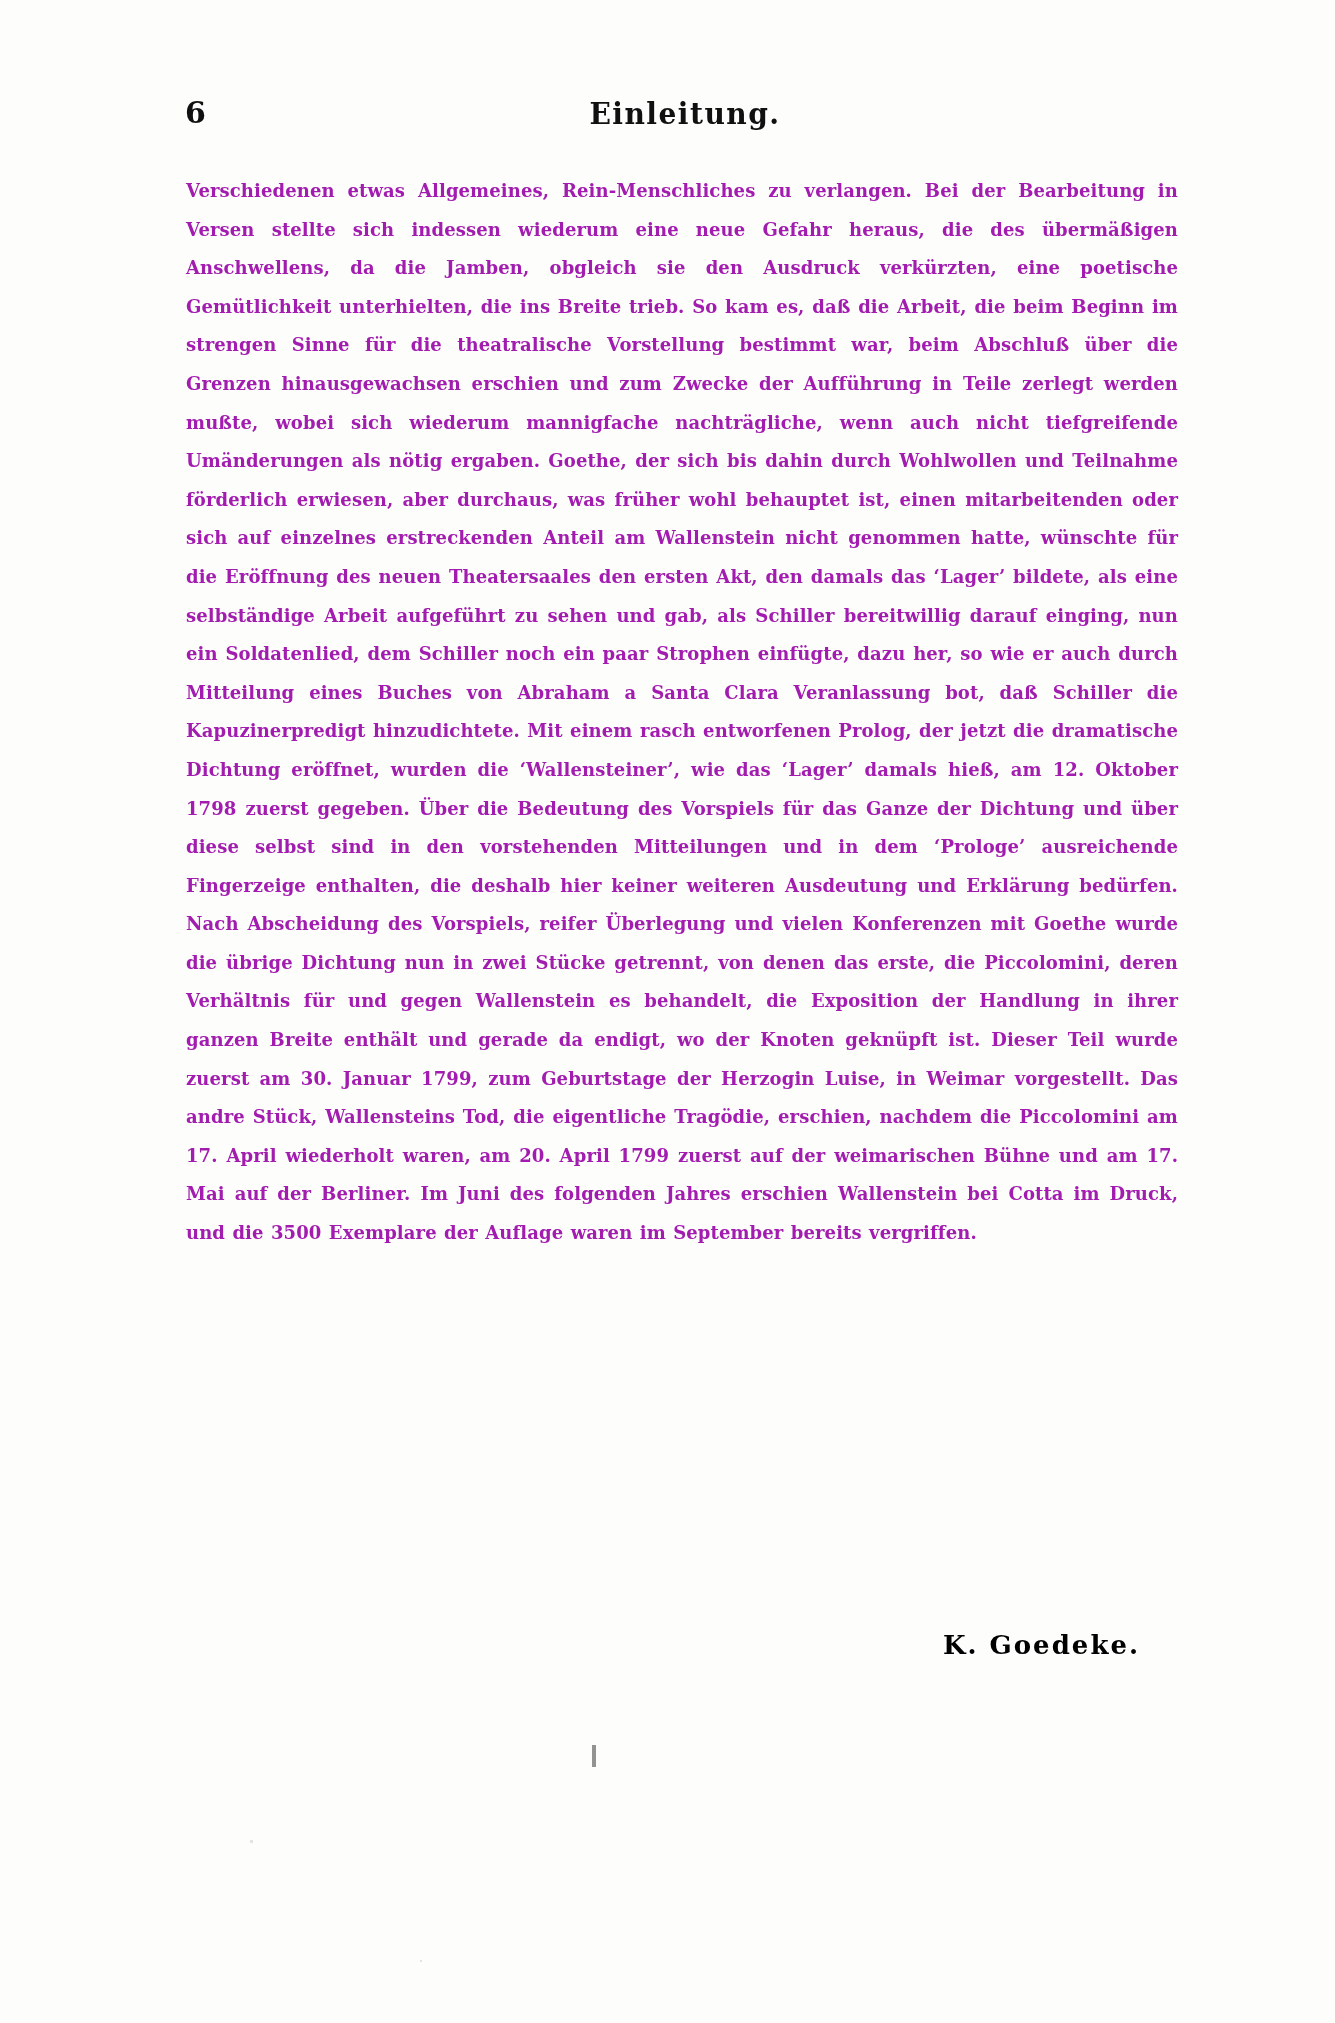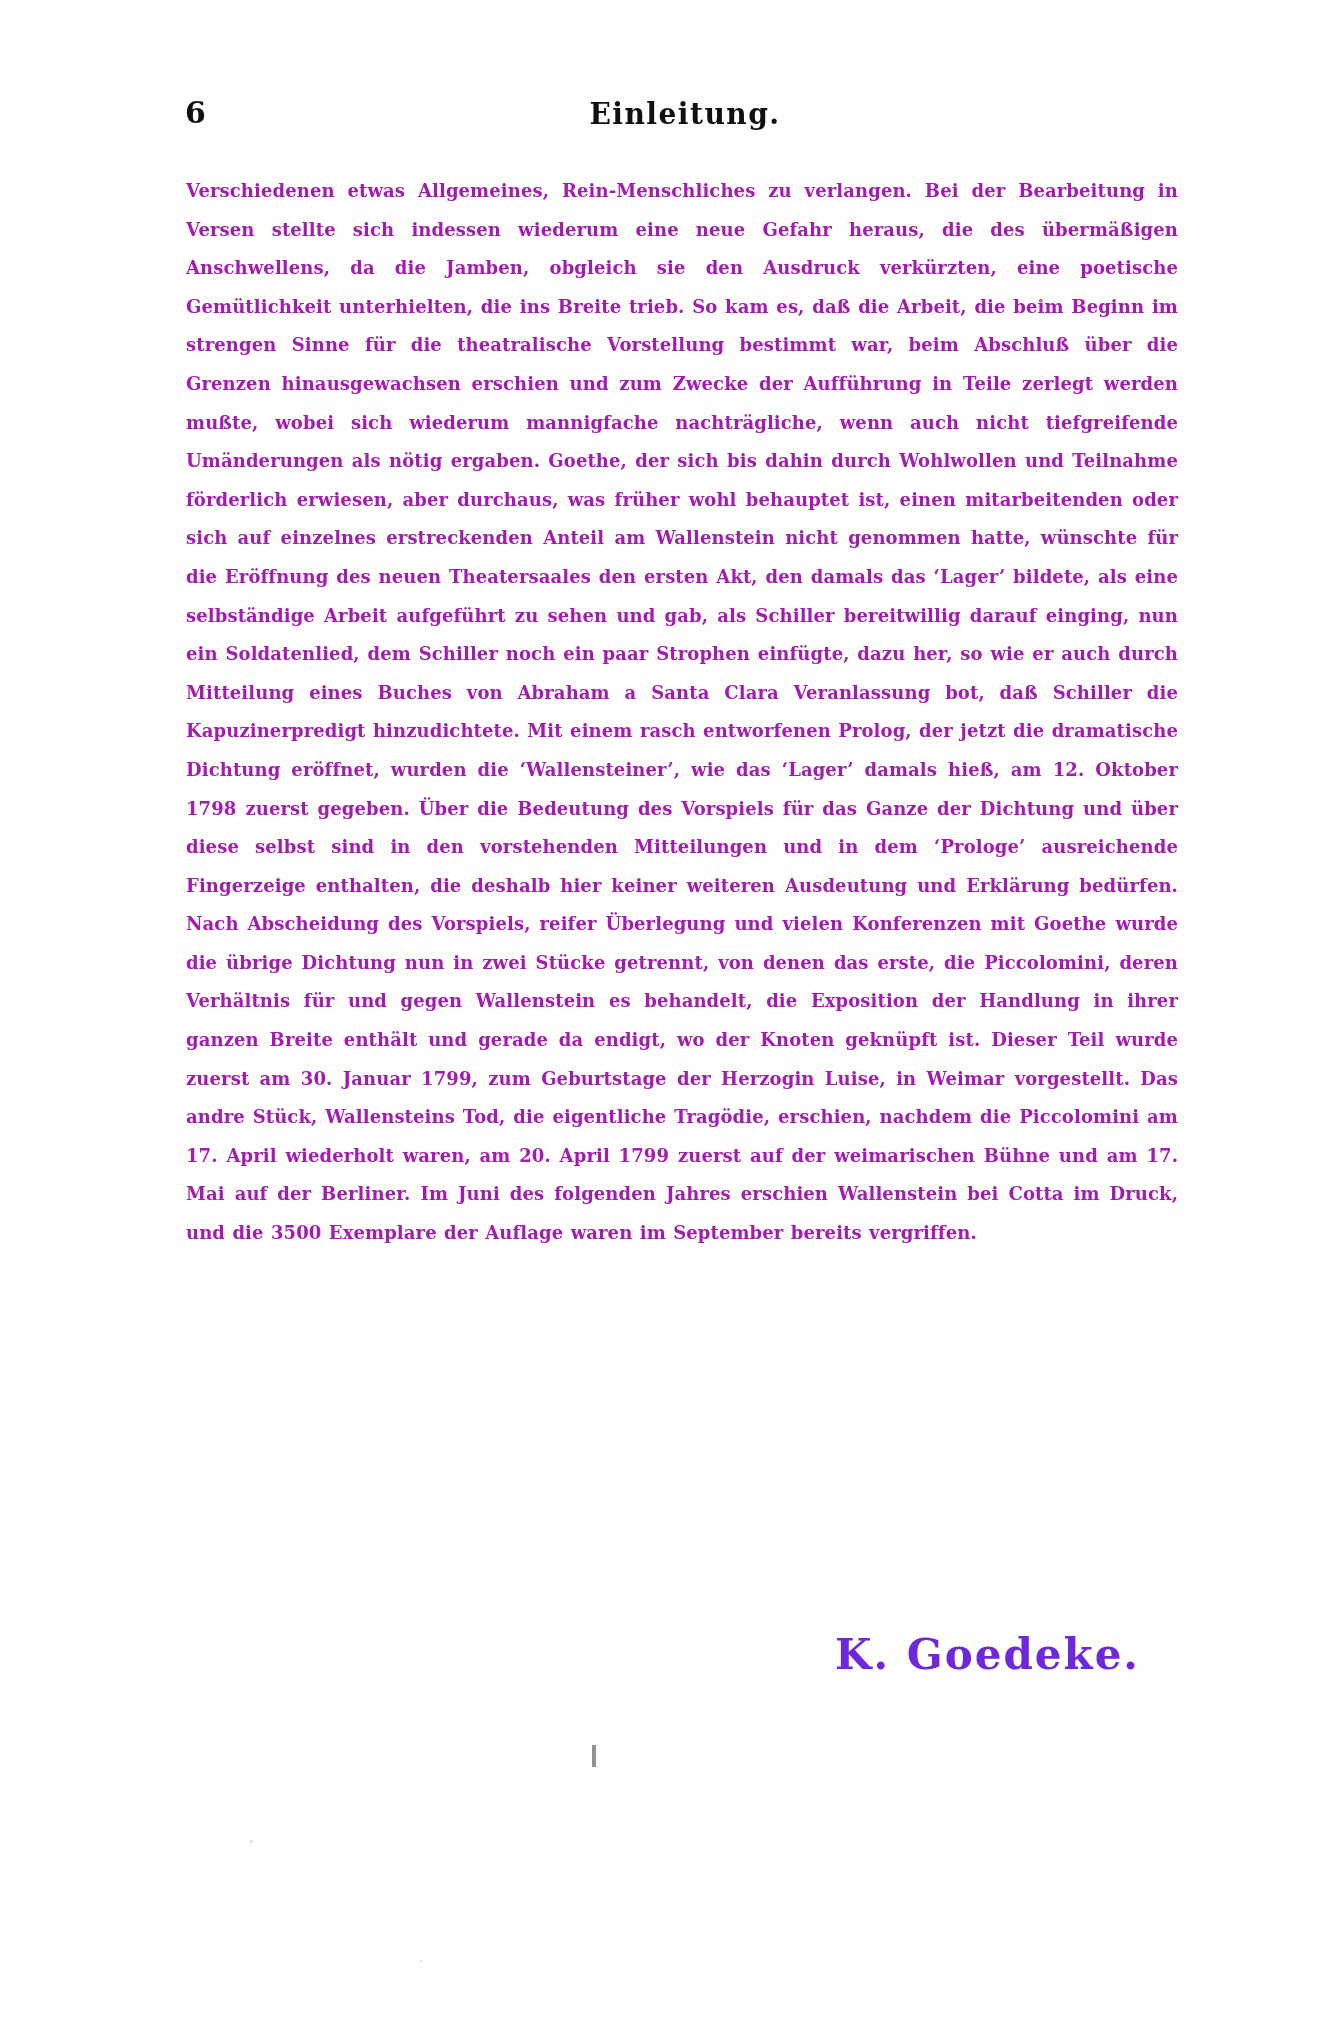--- a/index.html
+++ b/index.html
@@ -74,24 +74,24 @@
   }
   .signature {
     position: absolute;
     left: 182px;
     top: 1630px;
     width: 1000px;
     text-align: right;
     padding-right: 42px;
     box-sizing: border-box;
     font-family: "DejaVu Serif", serif;
-    font-size: 42px;
+    font-size: 26px;
     font-weight: 700;
     letter-spacing: 2px;
-    color: #6d28d9;
+    color: #000000;
   }
   .spine-mark {
     position: absolute;
     left: 592px;
     top: 1745px;
     width: 4px;
     height: 22px;
     background: #6f6f6f;
     opacity: 0.75;
   }

